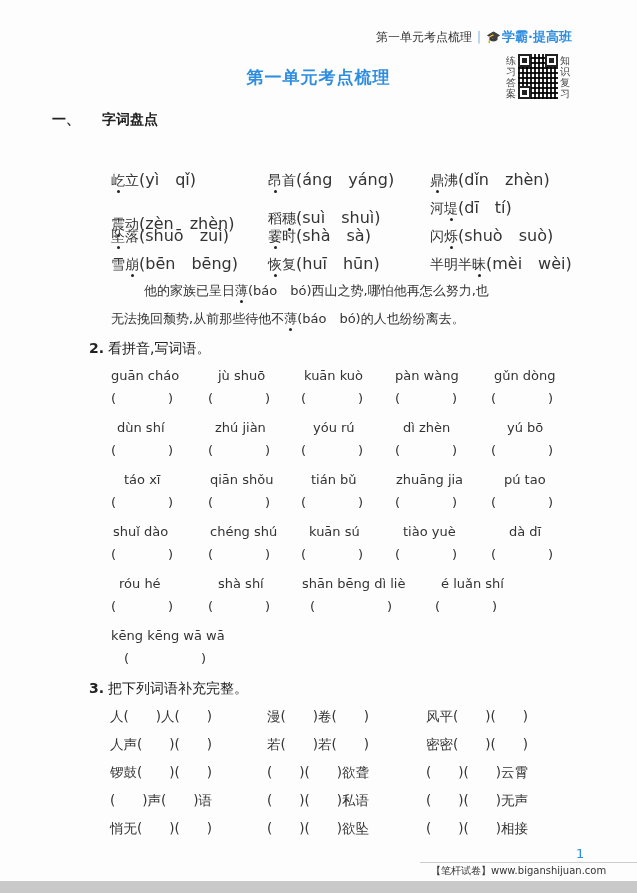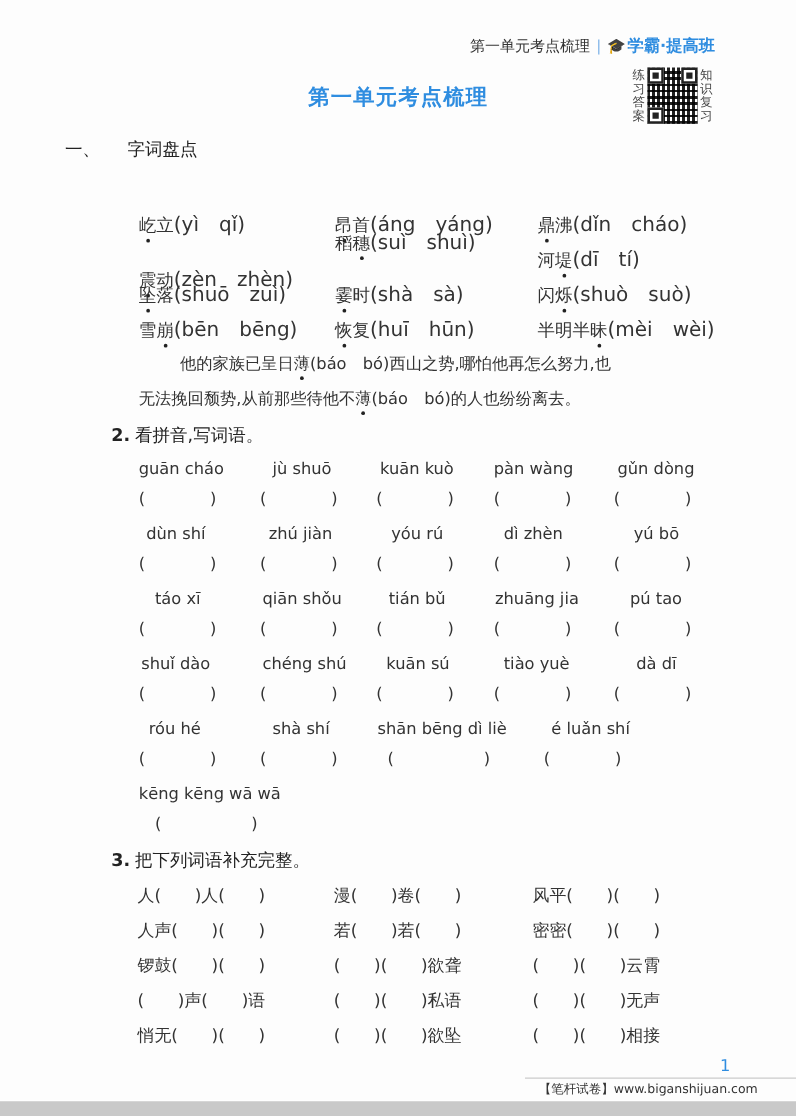--- a/index.html
+++ b/index.html
@@ -17,21 +17,21 @@
   .header .cap { color:#2f8de0; font-size:12px; margin-right:1px; }
   .title { position:absolute; left:0; width:637px; top:66px; text-align:center; font-size:17px; font-weight:bold; color:#2f8de0; letter-spacing:1px; }
   .qr-wrap { position:absolute; left:506px; top:54px; display:flex; align-items:center; }
   .qr-label { display:flex; flex-direction:column; font-size:10px; line-height:11px; color:#444; }
   .qr { width:40px; height:45px; margin:0 2px; background:
       repeating-linear-gradient(90deg,#222 0 2px,#fff 2px 4px),
       repeating-linear-gradient(0deg,#222 0 2px,#fff 2px 5px);
       background-blend-mode:multiply; position:relative; }
   .qr .f { position:absolute; width:9px; height:9px; border:2px solid #222; background:#fff; }
   .qr .f::after{content:"";position:absolute;left:2px;top:2px;width:5px;height:5px;background:#222;}
-  .section1 { position:absolute; left:52px; top:111px; font-size:14px; font-weight:normal; color:#222; }
+  .section1 { position:absolute; left:52px; top:111px; font-size:14px; font-weight:bold; color:#222; }
   .section1 .num { margin-right:22px; }
   .q { position:absolute; left:89px; font-size:14px; color:#222; }
   .q b { margin-right:4px; }
   .row { position:absolute; font-size:14px; color:#333; white-space:nowrap; }
   .dot { position:relative; }
   .dot::after { content:""; position:absolute; left:50%; bottom:-5px; width:3px; height:3px; margin-left:-1.5px; border-radius:50%; background:#222; }
   .py { font-size:16px; }
   .py-row { position:absolute; font-size:13px; color:#333; white-space:nowrap; }
   .par { position:absolute; font-size:13px; color:#333; white-space:nowrap; }
   .fill-row { position:absolute; font-size:13.5px; color:#333; white-space:nowrap; }
@@ -73,24 +73,24 @@
     </div>
   </div>
 
   <div class="section1">
     <span class="num">一、</span><span>字词盘点</span>
   </div>
 
 
   <div class="row" style="left:111px;top:170px;"><span></span><span class="dot">屹</span><span>立</span><span class="py">(yì　qǐ)</span></div>
   <div class="row" style="left:268px;top:170px;"><span></span><span class="dot">昂</span><span>首</span><span class="py">(áng　yáng)</span></div>
-  <div class="row" style="left:430px;top:170px;"><span></span><span class="dot">鼎</span><span>沸</span><span class="py">(dǐn　cháo)</span></div>
+  <div class="row" style="left:430px;top:170px;"><span></span><span class="dot">鼎</span><span>沸</span><span class="py">(dǐn　zhèn)</span></div>
 
   <div class="row" style="left:111px;top:214px;"><span></span><span class="dot">震</span><span>动</span><span class="py">(zèn　zhèn)</span></div>
-  <div class="row" style="left:268px;top:184px;"><span>稻</span><span class="dot">穗</span><span></span><span class="py">(suì　shuì)</span></div>
+  <div class="row" style="left:268px;top:208px;"><span>稻</span><span class="dot">穗</span><span></span><span class="py">(suì　shuì)</span></div>
   <div class="row" style="left:430px;top:198px;"><span>河</span><span class="dot">堤</span><span></span><span class="py">(dī　tí)</span></div>
 
   <div class="row" style="left:111px;top:226px;"><span></span><span class="dot">坠</span><span>落</span><span class="py">(shuō　zuì)</span></div>
   <div class="row" style="left:268px;top:226px;"><span></span><span class="dot">霎</span><span>时</span><span class="py">(shà　sà)</span></div>
   <div class="row" style="left:430px;top:226px;"><span>闪</span><span class="dot">烁</span><span></span><span class="py">(shuò　suò)</span></div>
 
   <div class="row" style="left:111px;top:254px;"><span>雪</span><span class="dot">崩</span><span></span><span class="py">(bēn　bēng)</span></div>
   <div class="row" style="left:268px;top:254px;"><span></span><span class="dot">恢</span><span>复</span><span class="py">(huī　hūn)</span></div>
   <div class="row" style="left:430px;top:254px;"><span>半明半</span><span class="dot">昧</span><span></span><span class="py">(mèi　wèi)</span></div>
 

